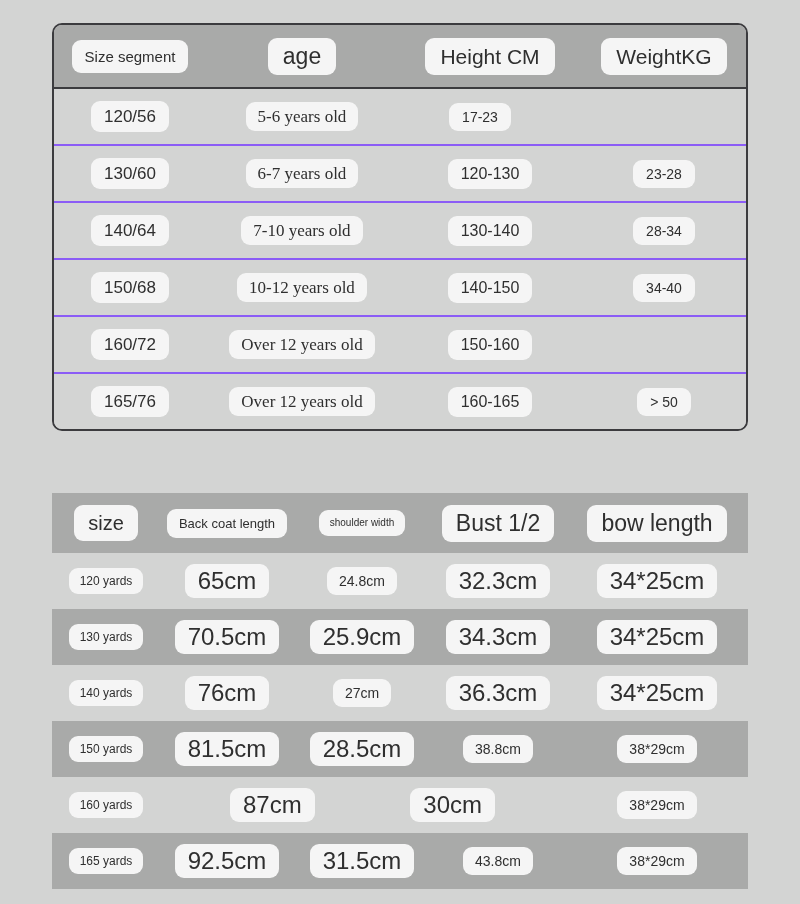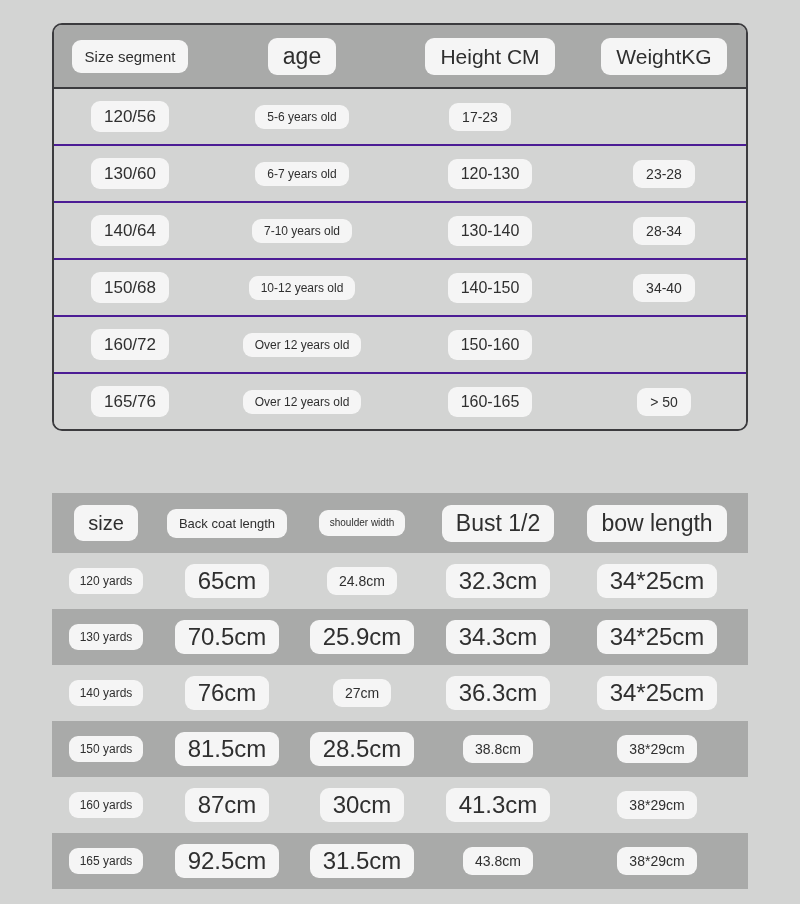--- a/index.html
+++ b/index.html
@@ -45,39 +45,39 @@
     background: #a9aaa9;
     height: 62px;
     align-items: center;
     border-bottom: 2px solid #3b3b3e;
   }
   #table-one .t1-row {
     display: flex;
     height: 55px;
     align-items: center;
     background: #d3d4d3;
-    border-bottom: 2px solid #4c1d95;
+    border-bottom: 2px solid #8b5cf6;
   }
   #table-one .t1-row.last {
     border-bottom: none;
   }
   .t1-c1 { width: 152px; text-align: center; }
   .t1-c2 { width: 192px; text-align: center; }
   .t1-c3 { width: 184px; text-align: center; }
   .t1-c4 { width: 164px; text-align: center; }
 
   
   .t1-h1 { font-size: 15px; padding: 9px 13px; }
   .t1-h2 { font-size: 23px; padding: 7px 15px; }
   .t1-h3 { font-size: 21px; padding: 8px 15px; }
   .t1-h4 { font-size: 21px; padding: 8px 15px; }
 
   
   .t1-b1 { font-size: 17px; padding: 7px 13px; }
-  .t1-b2 { font-size: 12px; padding: 6px 12px; }
+  .t1-b2 { font-size: 17px; padding: 6px 12px; font-family: Liberation Serif, serif; }
   .t1-b3 { font-size: 16px; padding: 7px 13px; }
   .t1-b4 { font-size: 14px; padding: 7px 13px; }
 
   
   #table-two {
     position: absolute;
     left: 52px;
     top: 493px;
     width: 696px;
   }
@@ -227,21 +227,20 @@
     <div class="t2-c2"><span class="pill sz-lg">81.5cm</span></div>
     <div class="t2-c3"><span class="pill sz-lg">28.5cm</span></div>
     <div class="t2-c4"><span class="pill sz-sm">38.8cm</span></div>
     <div class="t2-c5"><span class="pill sz-sm">38*29cm</span></div>
   </div>
 
   <div class="t2-row">
     <div class="t2-c1"><span class="pill sz-xs">160 yards</span></div>
     <div class="t2-c2"><span class="pill sz-lg">87cm</span></div>
     <div class="t2-c3"><span class="pill sz-lg">30cm</span></div>
-    <div class="t2-c4"><span class="pill sz-lg">41.3cm</span></div>
     <div class="t2-c5"><span class="pill sz-sm">38*29cm</span></div>
   </div>
 
   <div class="t2-row stripe">
     <div class="t2-c1"><span class="pill sz-xs">165 yards</span></div>
     <div class="t2-c2"><span class="pill sz-lg">92.5cm</span></div>
     <div class="t2-c3"><span class="pill sz-lg">31.5cm</span></div>
     <div class="t2-c4"><span class="pill sz-sm">43.8cm</span></div>
     <div class="t2-c5"><span class="pill sz-sm">38*29cm</span></div>
   </div>

